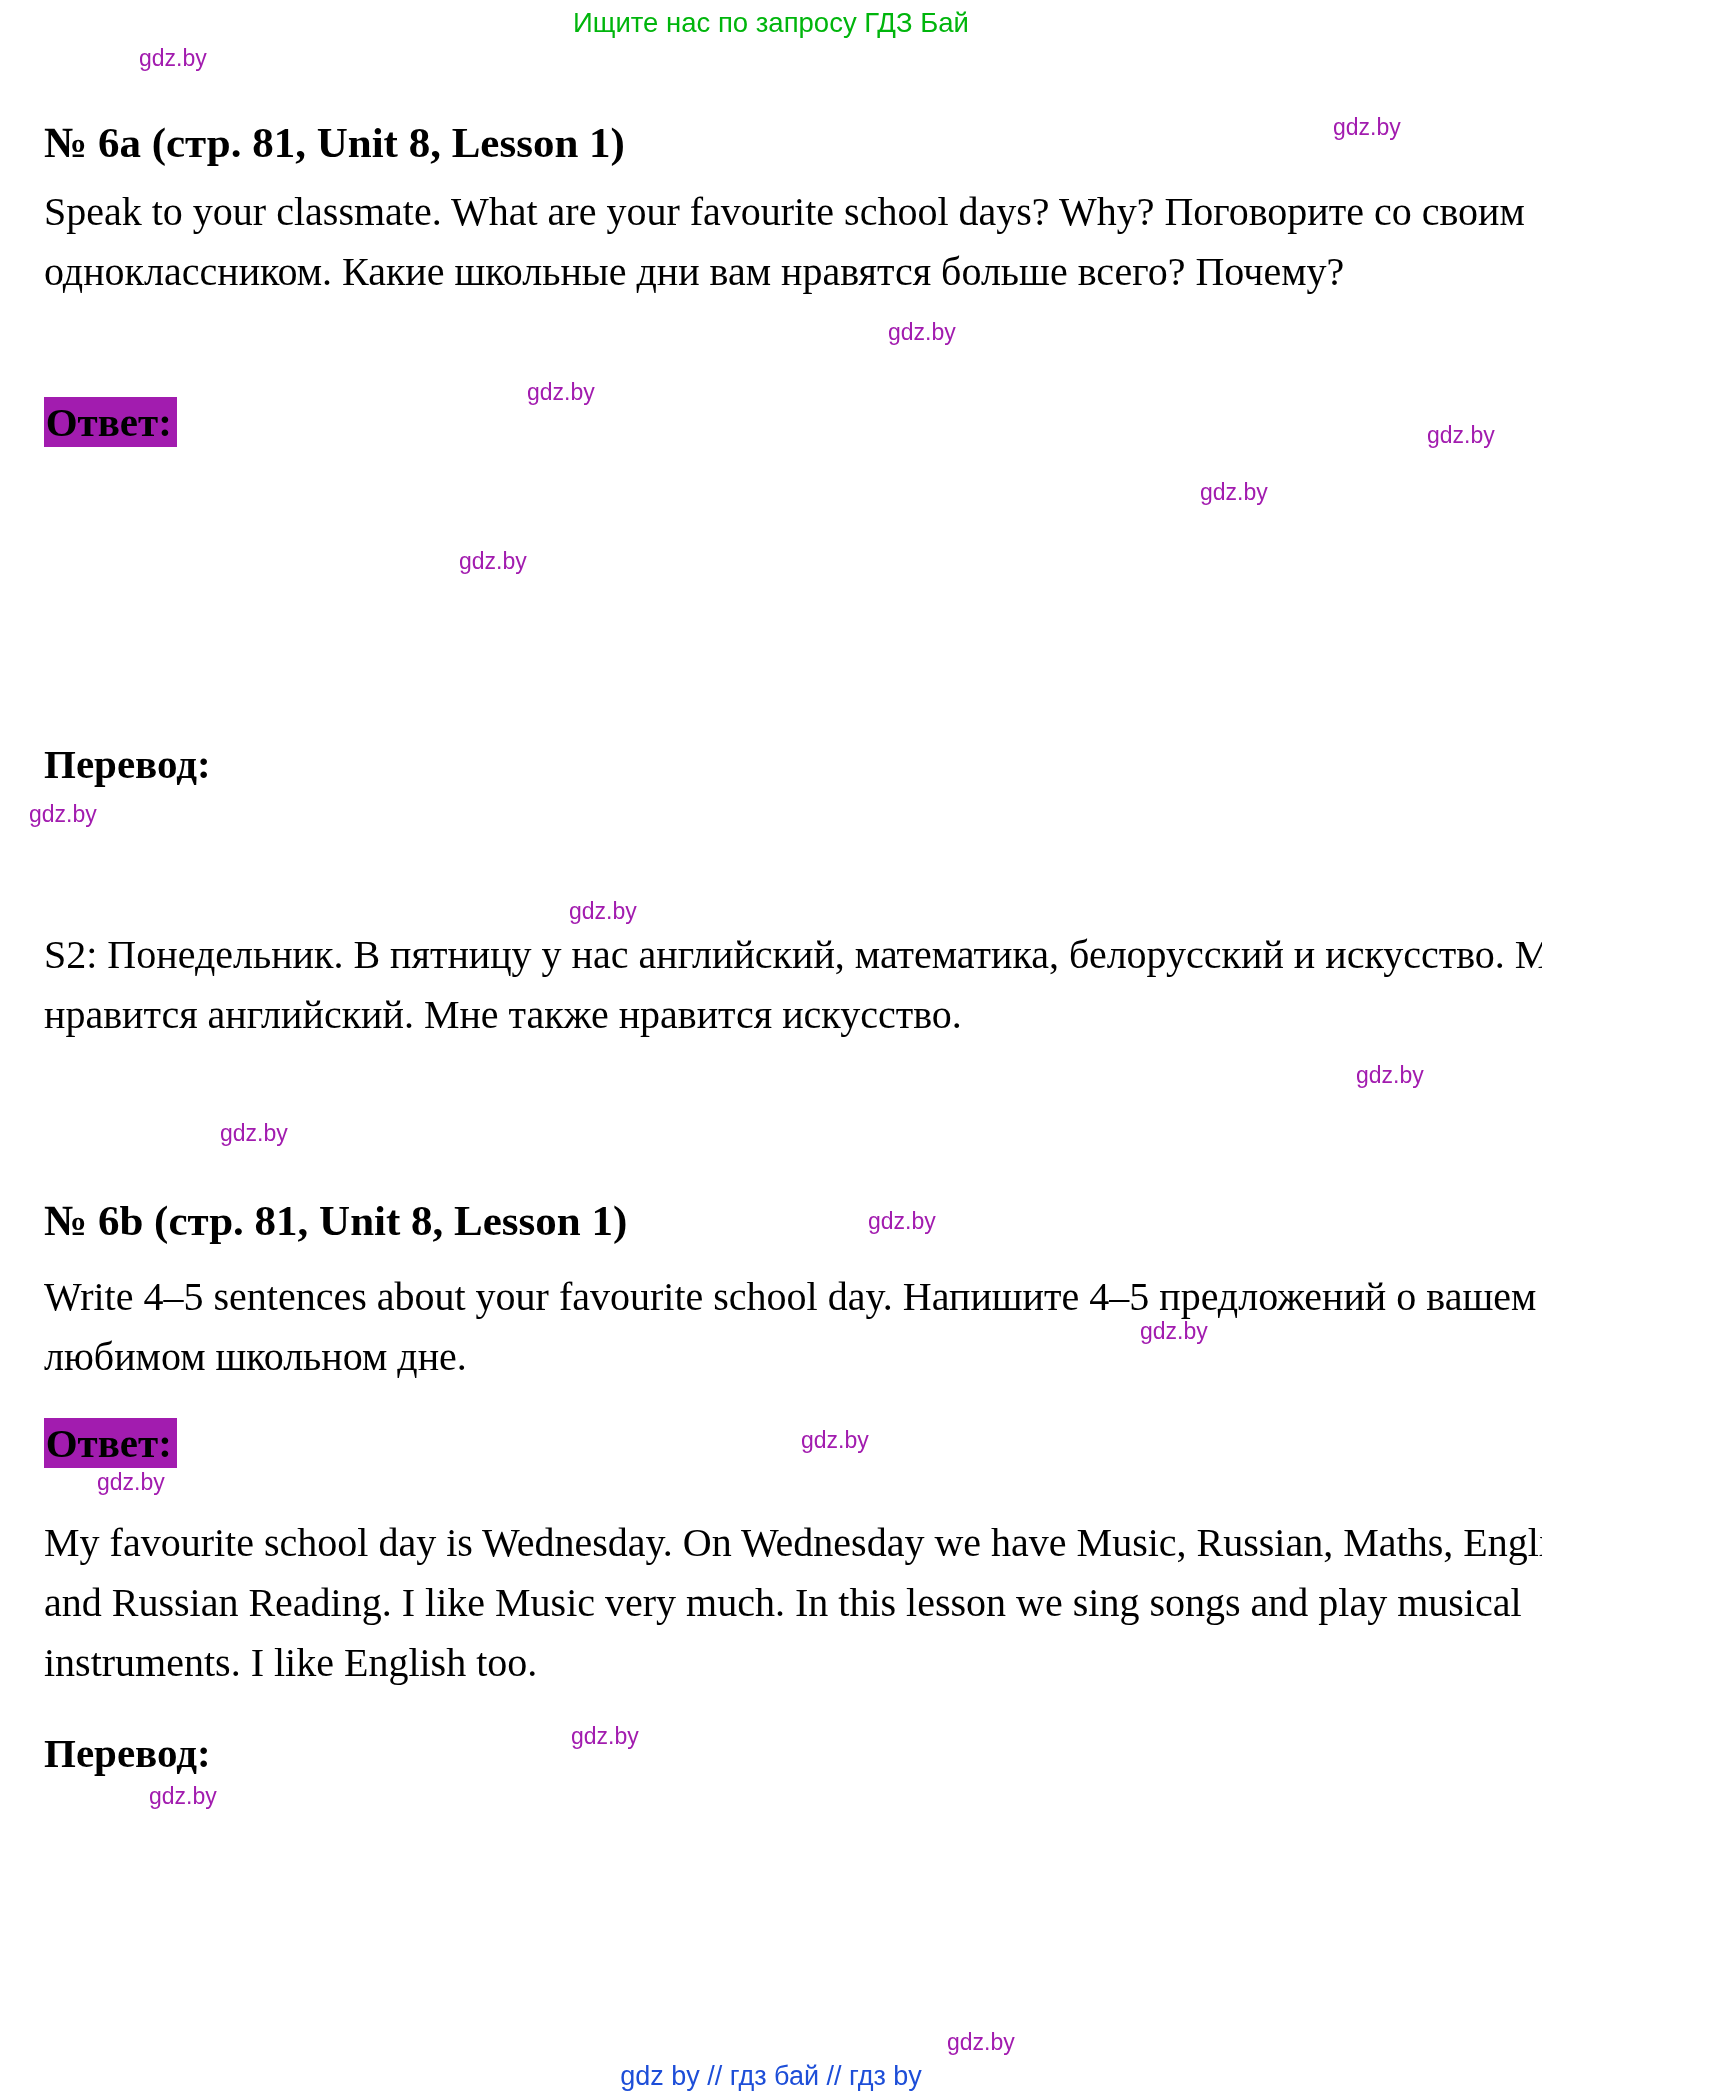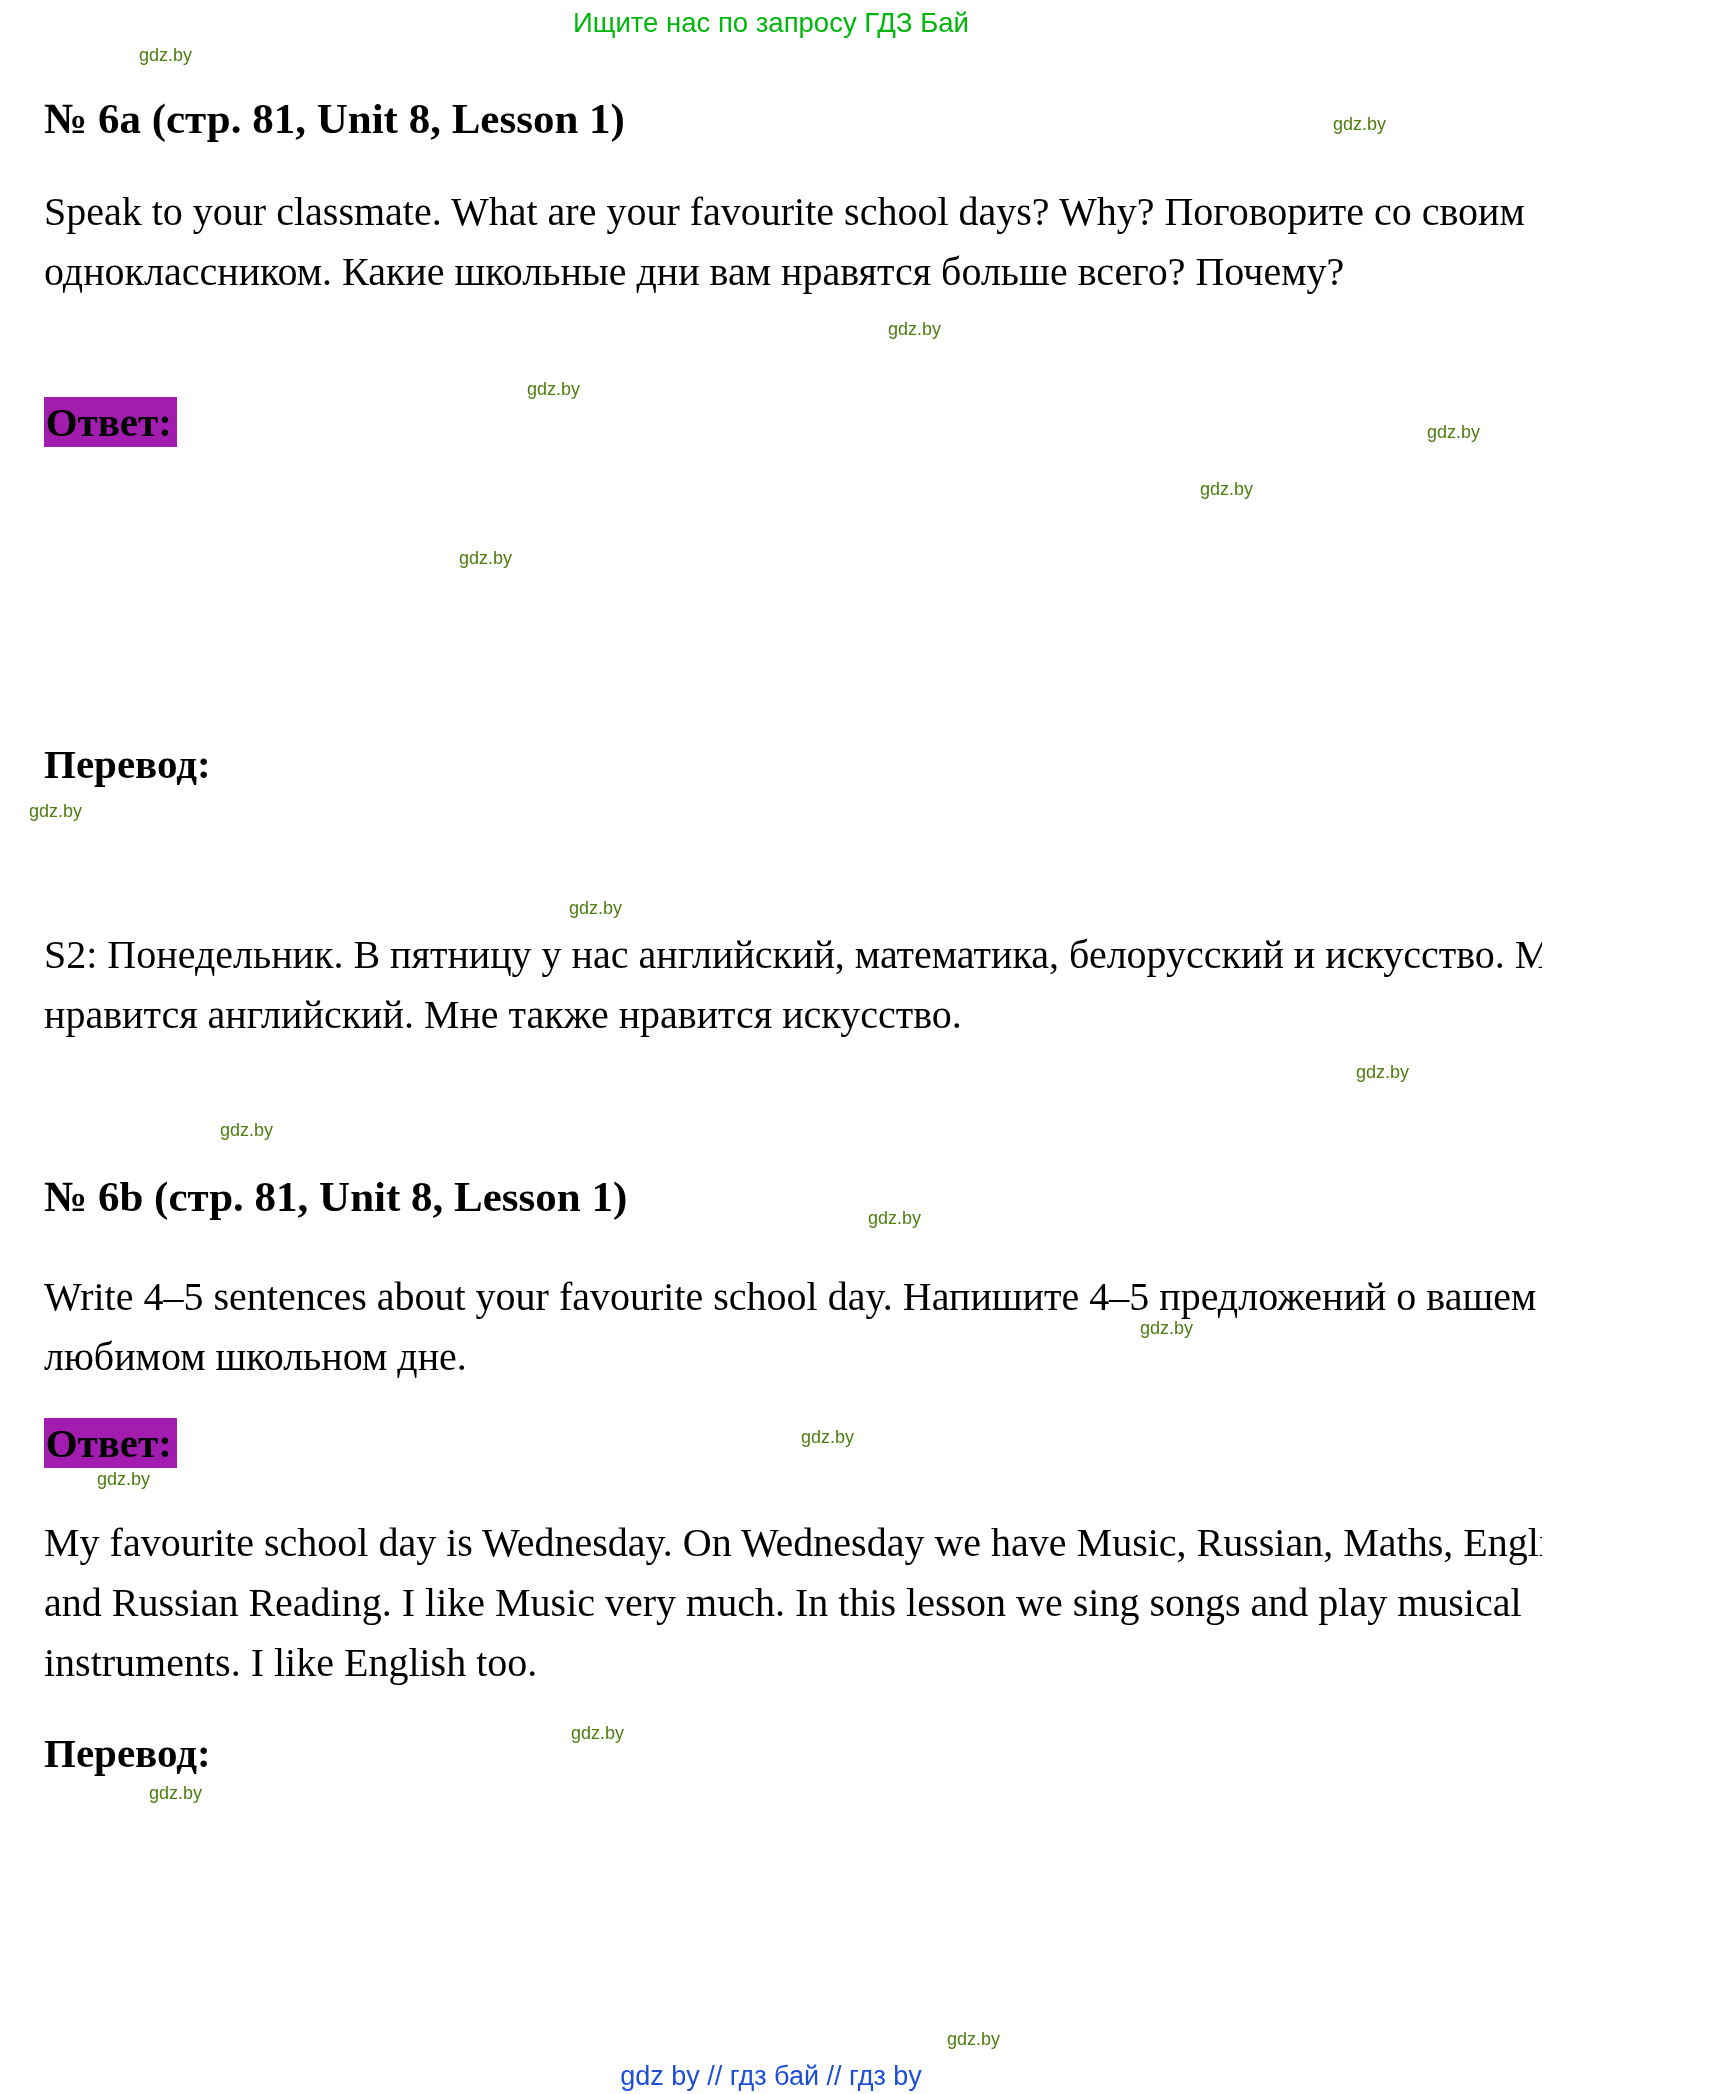--- a/index.html
+++ b/index.html
@@ -1,27 +1,27 @@
 <!DOCTYPE html>
 <html style="font-size:13.8px"><head>
 <meta charset="utf-8">
 <style>
   html,body{margin:0;padding:0;background:#ffffff;}
   .page{position:relative;width:1542px;height:2094px;background:#ffffff;overflow:hidden;
         font-family:"Liberation Serif", serif;color:#000000;}
   .abs{position:absolute;left:44px;width:1602px;font-size:40px;line-height:60px;}
-  .heading{font-weight:bold;font-size:43px;line-height:48px;}
+  .heading{font-weight:bold;font-size:43px;line-height:48px;margin-top:24px;}
   .label{font-weight:bold;font-size:41px;line-height:48px;}
   .hl{background:#a21caf;padding:1.7px 5.2px 1.7px 1.7px;}
   .banner{position:absolute;top:6.9px;left:0;width:100%;text-align:center;
           font-family:"Liberation Sans", sans-serif;font-size:27.5px;color:#00b50c;}
   .footer{position:absolute;top:2061px;left:0;width:100%;text-align:center;
           font-family:"Liberation Sans", sans-serif;font-size:27px;color:#1d4ed8;}
-  .wm{position:absolute;font-family:"Liberation Sans", sans-serif;font-size:18px;
-      color:#4d7c0f;white-space:nowrap;}
+  .wm{position:absolute;font-family:"Liberation Sans", sans-serif;font-size:23px;
+      color:#a21caf;white-space:nowrap;}
 </style>
 </head>
 <body>
 
 <div class="page">
 
   <div class="banner">Ищите нас по запросу ГДЗ Бай</div>
 
   <div class="abs heading" style="top:95px">№ 6a (стр. 81, Unit 8, Lesson 1)</div>
 

